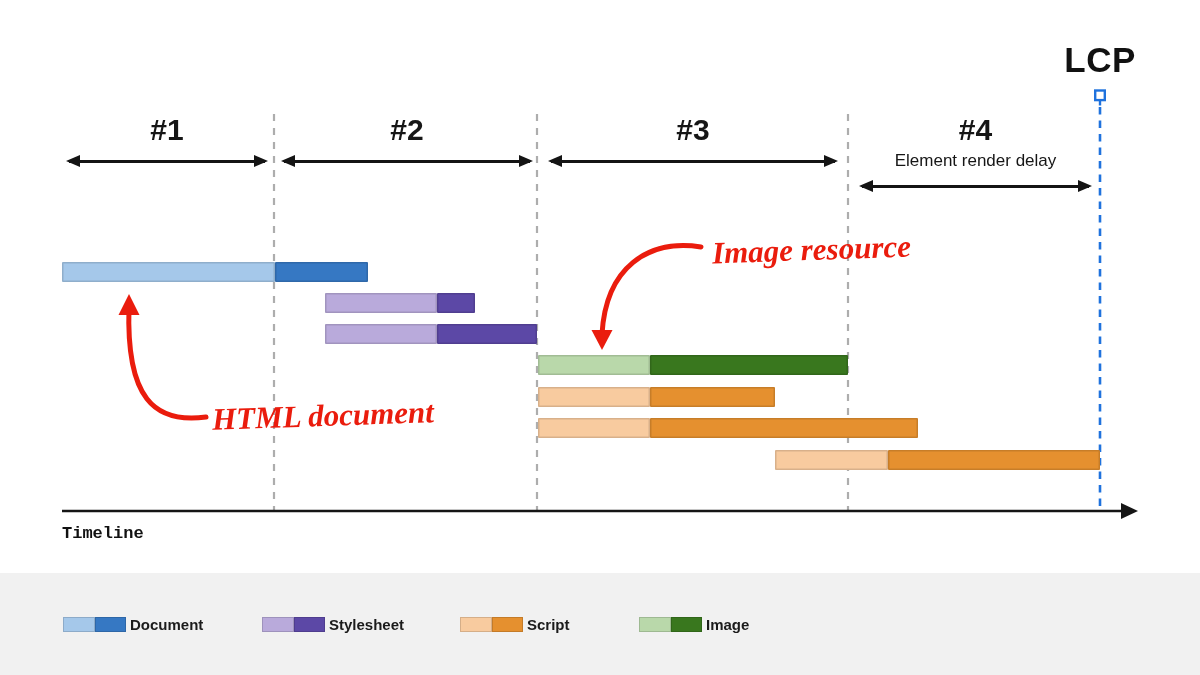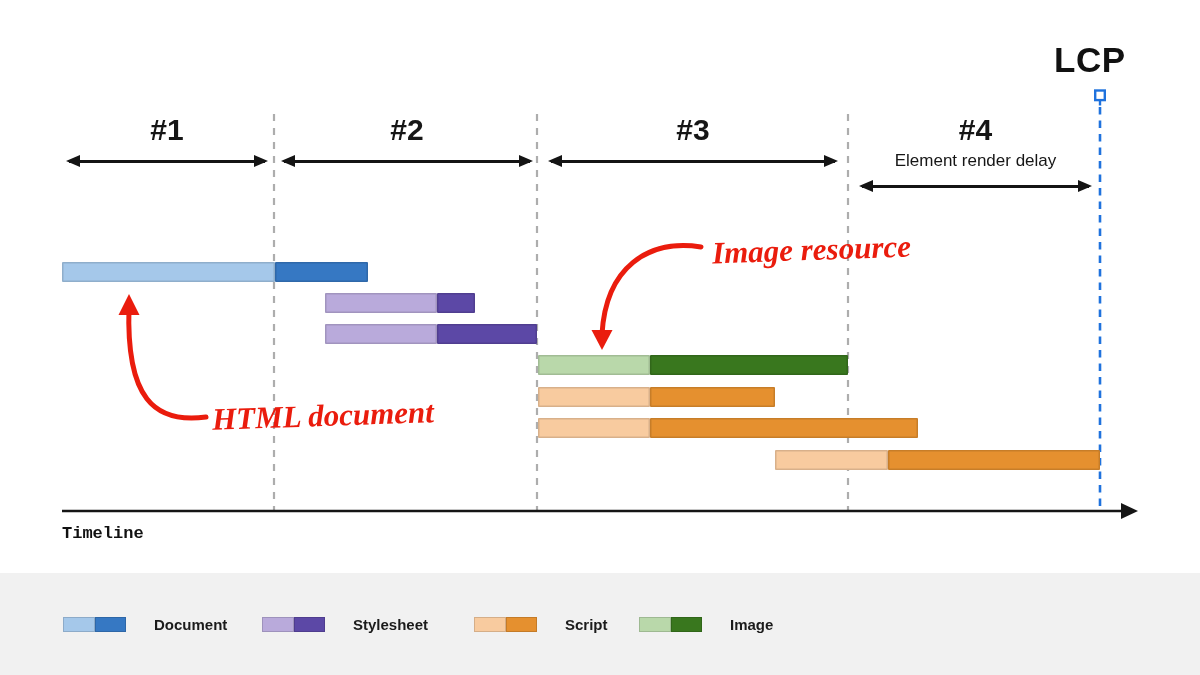--- a/index.html
+++ b/index.html
@@ -2,21 +2,21 @@
 <html style="--document-light: #A5C8EA; --document-dark: #3678C3; --stylesheet-light: #B9AADB; --stylesheet-dark: #5C48A6; --image-light: #B9D8AA; --image-dark: #39771E; --script-light: #F8CB9F; --script-dark: #E5902F; --annotation-red: #EA1C0D; --lcp-line-blue: #1F72DD; --separator-gray: #ADADAD; --axis-black: #151515; --legend-band-gray: #F1F1F1;"><head>
 <meta charset="utf-8">
 <style>
   html,body{margin:0;padding:0;background:#fff;}
   .stage{
     position:relative;width:1200px;height:675px;background:#ffffff;overflow:hidden;
     font-family:"Liberation Sans",sans-serif;color:#141414;
   }
   
   .lcp-title{
-    position:absolute;left:1054px;top:40px;width:92px;
+    position:absolute;left:1054px;top:40px;width:92px;text-align:center;
     font-size:35px;font-weight:700;letter-spacing:.5px;color:#111;
   }
   
   .phase{position:absolute;top:112px;text-align:center;color:#161616;}
   .phase-number{font-size:30px;font-weight:700;line-height:36px;}
   .phase-name{font-size:17px;font-weight:500;line-height:24px;margin-top:1px;}
   .phase-arrow{position:relative;height:13px;margin-top:7px;}
   .phase-arrow .line{position:absolute;left:3px;right:3px;top:5.2px;height:2.6px;background:#141414;}
   .ah{position:absolute;top:0;width:0;height:0;border-top:6.5px solid transparent;border-bottom:6.5px solid transparent;}
   .ah-l{left:0;border-right:14px solid #141414;}
@@ -31,21 +31,21 @@
   }
   .anno-html{left:212px;top:398px;font-size:31px;}
   .anno-image{left:712px;top:232px;font-size:31px;}
   
   .axis-label{position:absolute;left:62px;top:524px;font-size:17px;font-weight:700;color:#111;font-family:Liberation Mono, monospace;}
   
   .legend-band{position:absolute;left:0;top:573px;width:1200px;height:102px;background:var(--legend-band-gray,#f1f1f1);}
   .legend-item{position:absolute;top:44px;display:flex;align-items:center;}
   .swatch{display:flex;width:63px;height:15px;}
   .swatch i{display:block;height:15px;width:31.5px;box-shadow:inset 0 0 0 1px rgba(0,0,0,.14);}
-  .legend-label{margin-left:28px;font-size:15px;font-weight:700;color:#1b1b1b;line-height:15px;}
+  .legend-label{margin-left:4px;font-size:15px;font-weight:700;color:#1b1b1b;line-height:15px;}
   
   svg.layer{position:absolute;left:0;top:0;width:1200px;height:675px;pointer-events:none;}
 </style>
 </head>
 <body>
 
 <div class="stage">
 
   <svg class="layer" id="lines-svg">
       <line x1="274" x2="274" y1="114" y2="510" style="stroke: var(--separator-gray); stroke-width: 2.2; stroke-dasharray: 7, 7;"></line>
@@ -157,21 +157,21 @@
           </span>
           <span class="legend-label">Document</span>
         </div>
         <div class="legend-item" style="left: 262px;">
           <span class="swatch">
             <i style="background: var(--stylesheet-light);"></i>
             <i style="background: var(--stylesheet-dark);"></i>
           </span>
           <span class="legend-label">Stylesheet</span>
         </div>
-        <div class="legend-item" style="left: 462px; padding-left: 12px;">
+        <div class="legend-item" style="left: 448px; padding-left: 12px;">
           <span class="swatch">
             <i style="background: var(--script-light);"></i>
             <i style="background: var(--script-dark);"></i>
           </span>
           <span class="legend-label">Script</span>
         </div>
         <div class="legend-item" style="left: 639px; justify-content: space-between;">
           <span class="swatch">
             <i style="background: var(--image-light);"></i>
             <i style="background: var(--image-dark);"></i>

